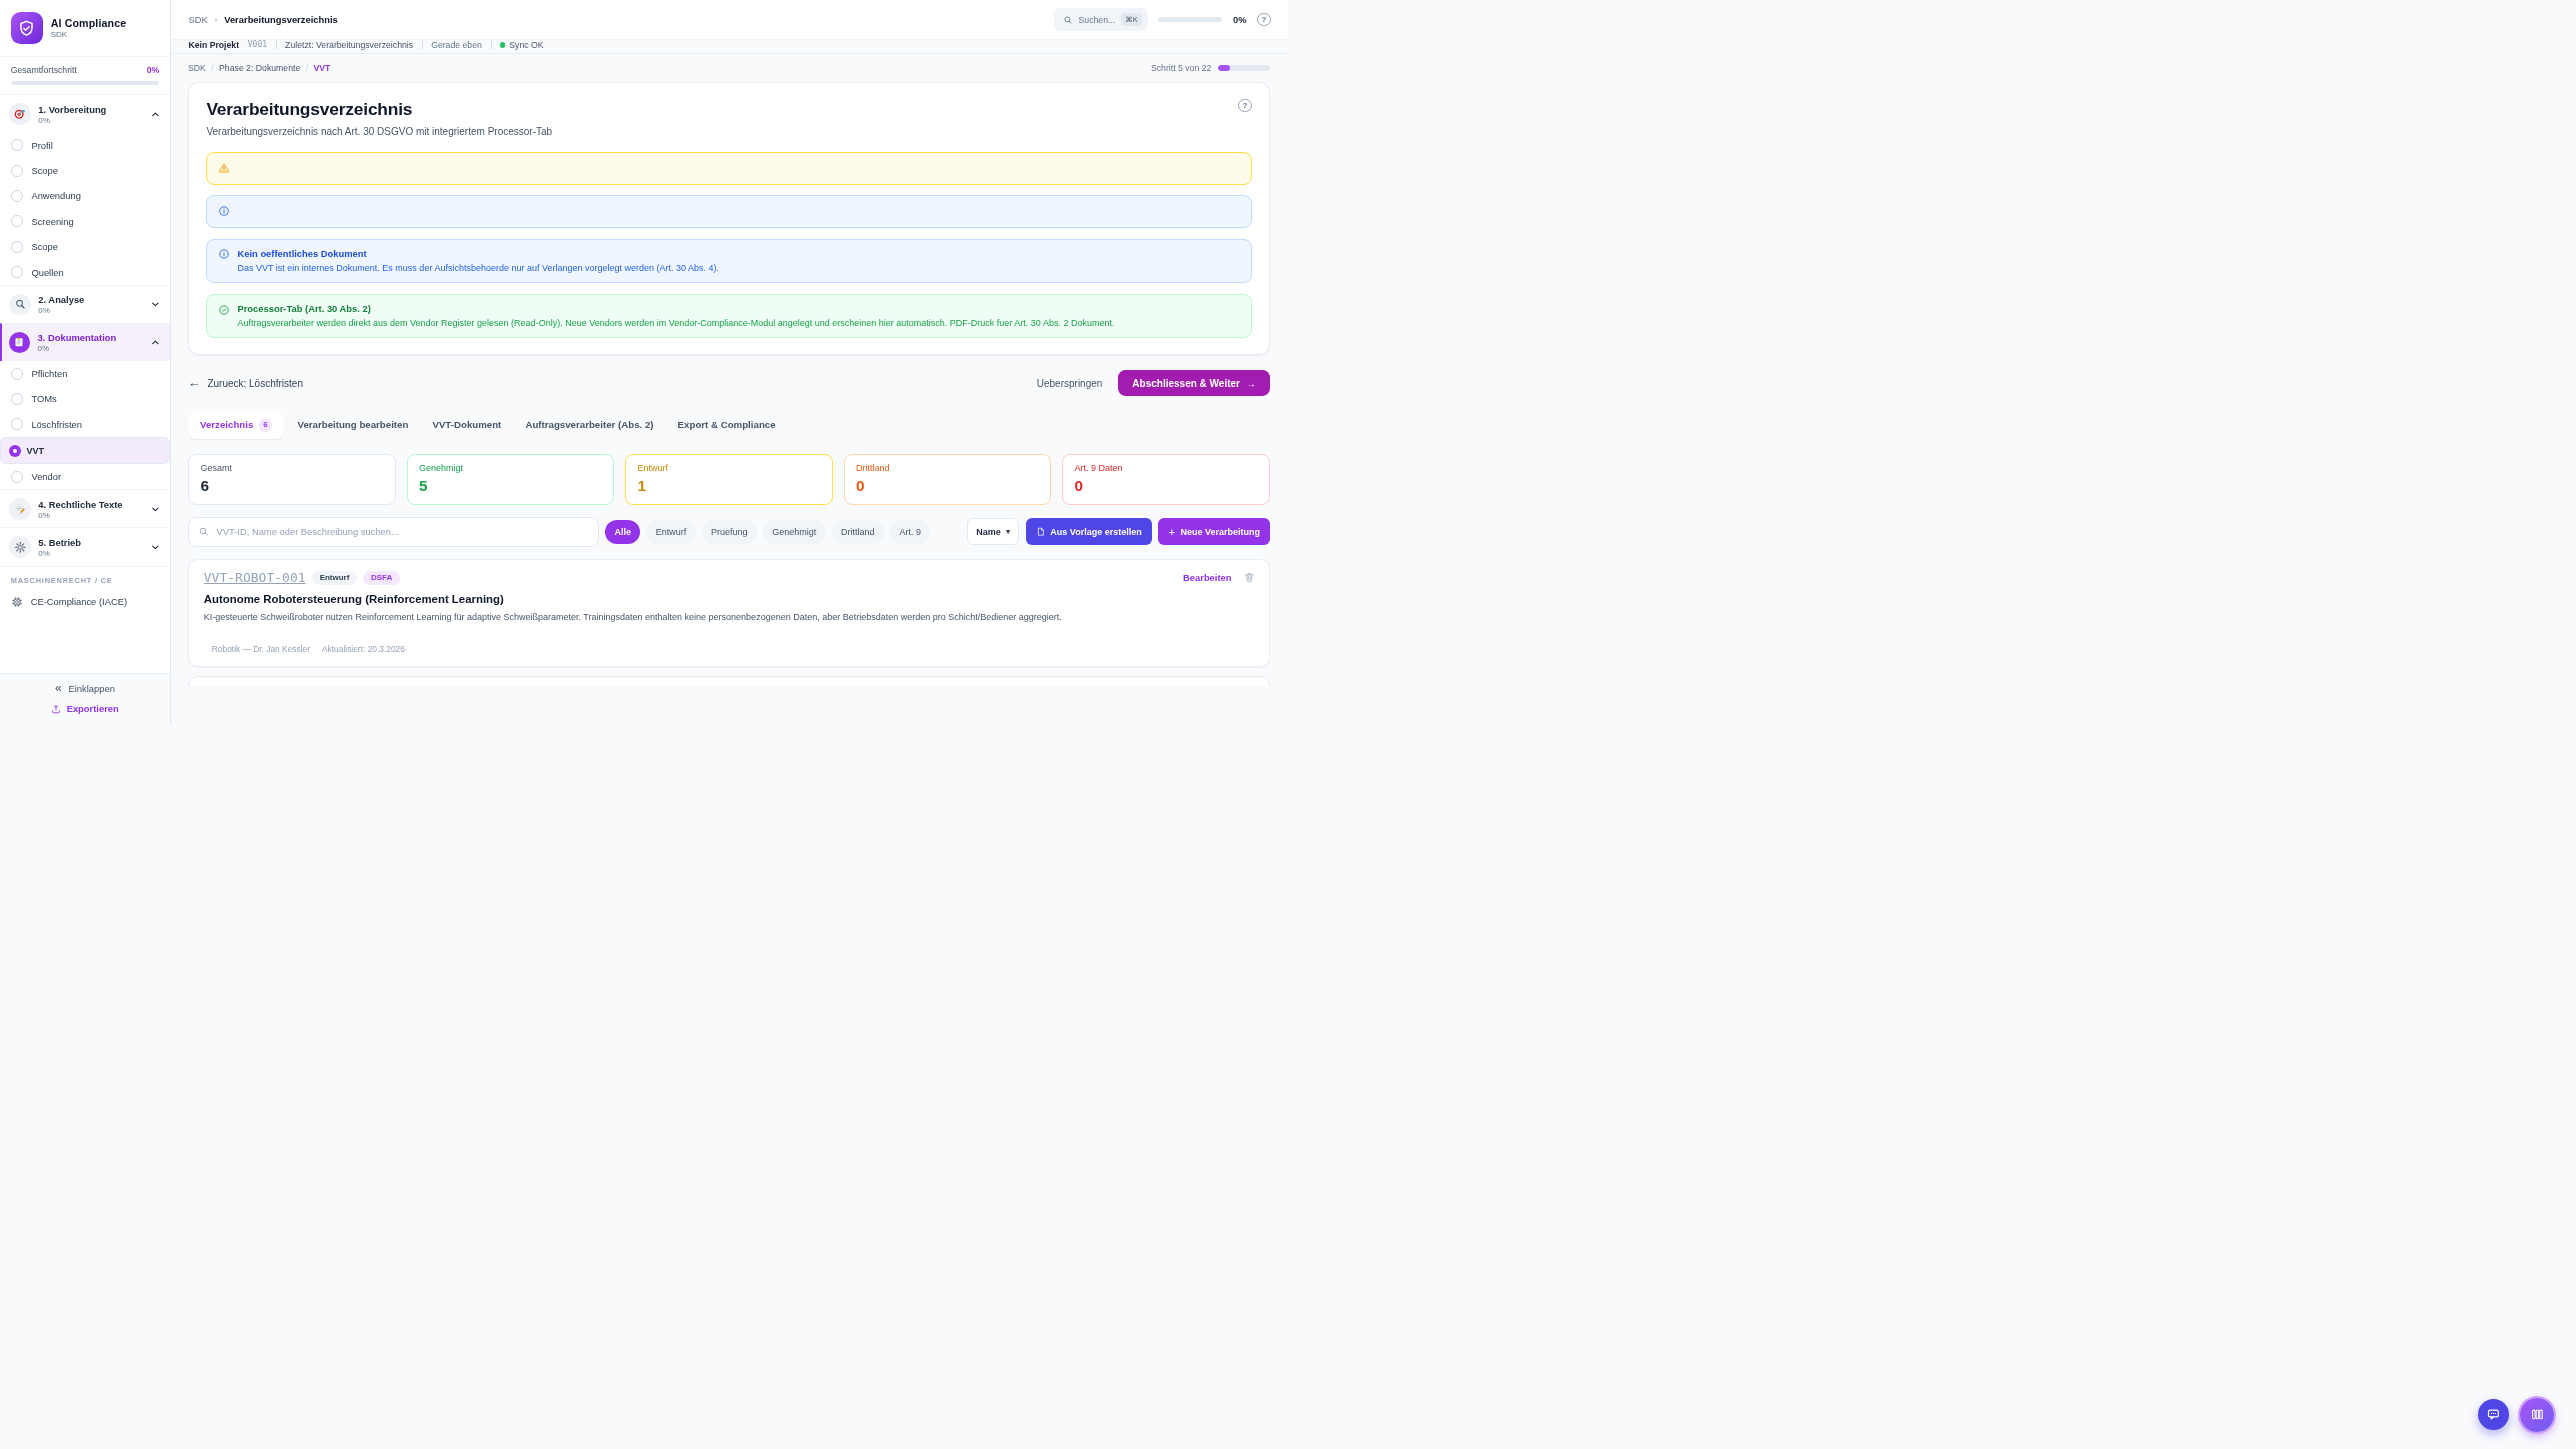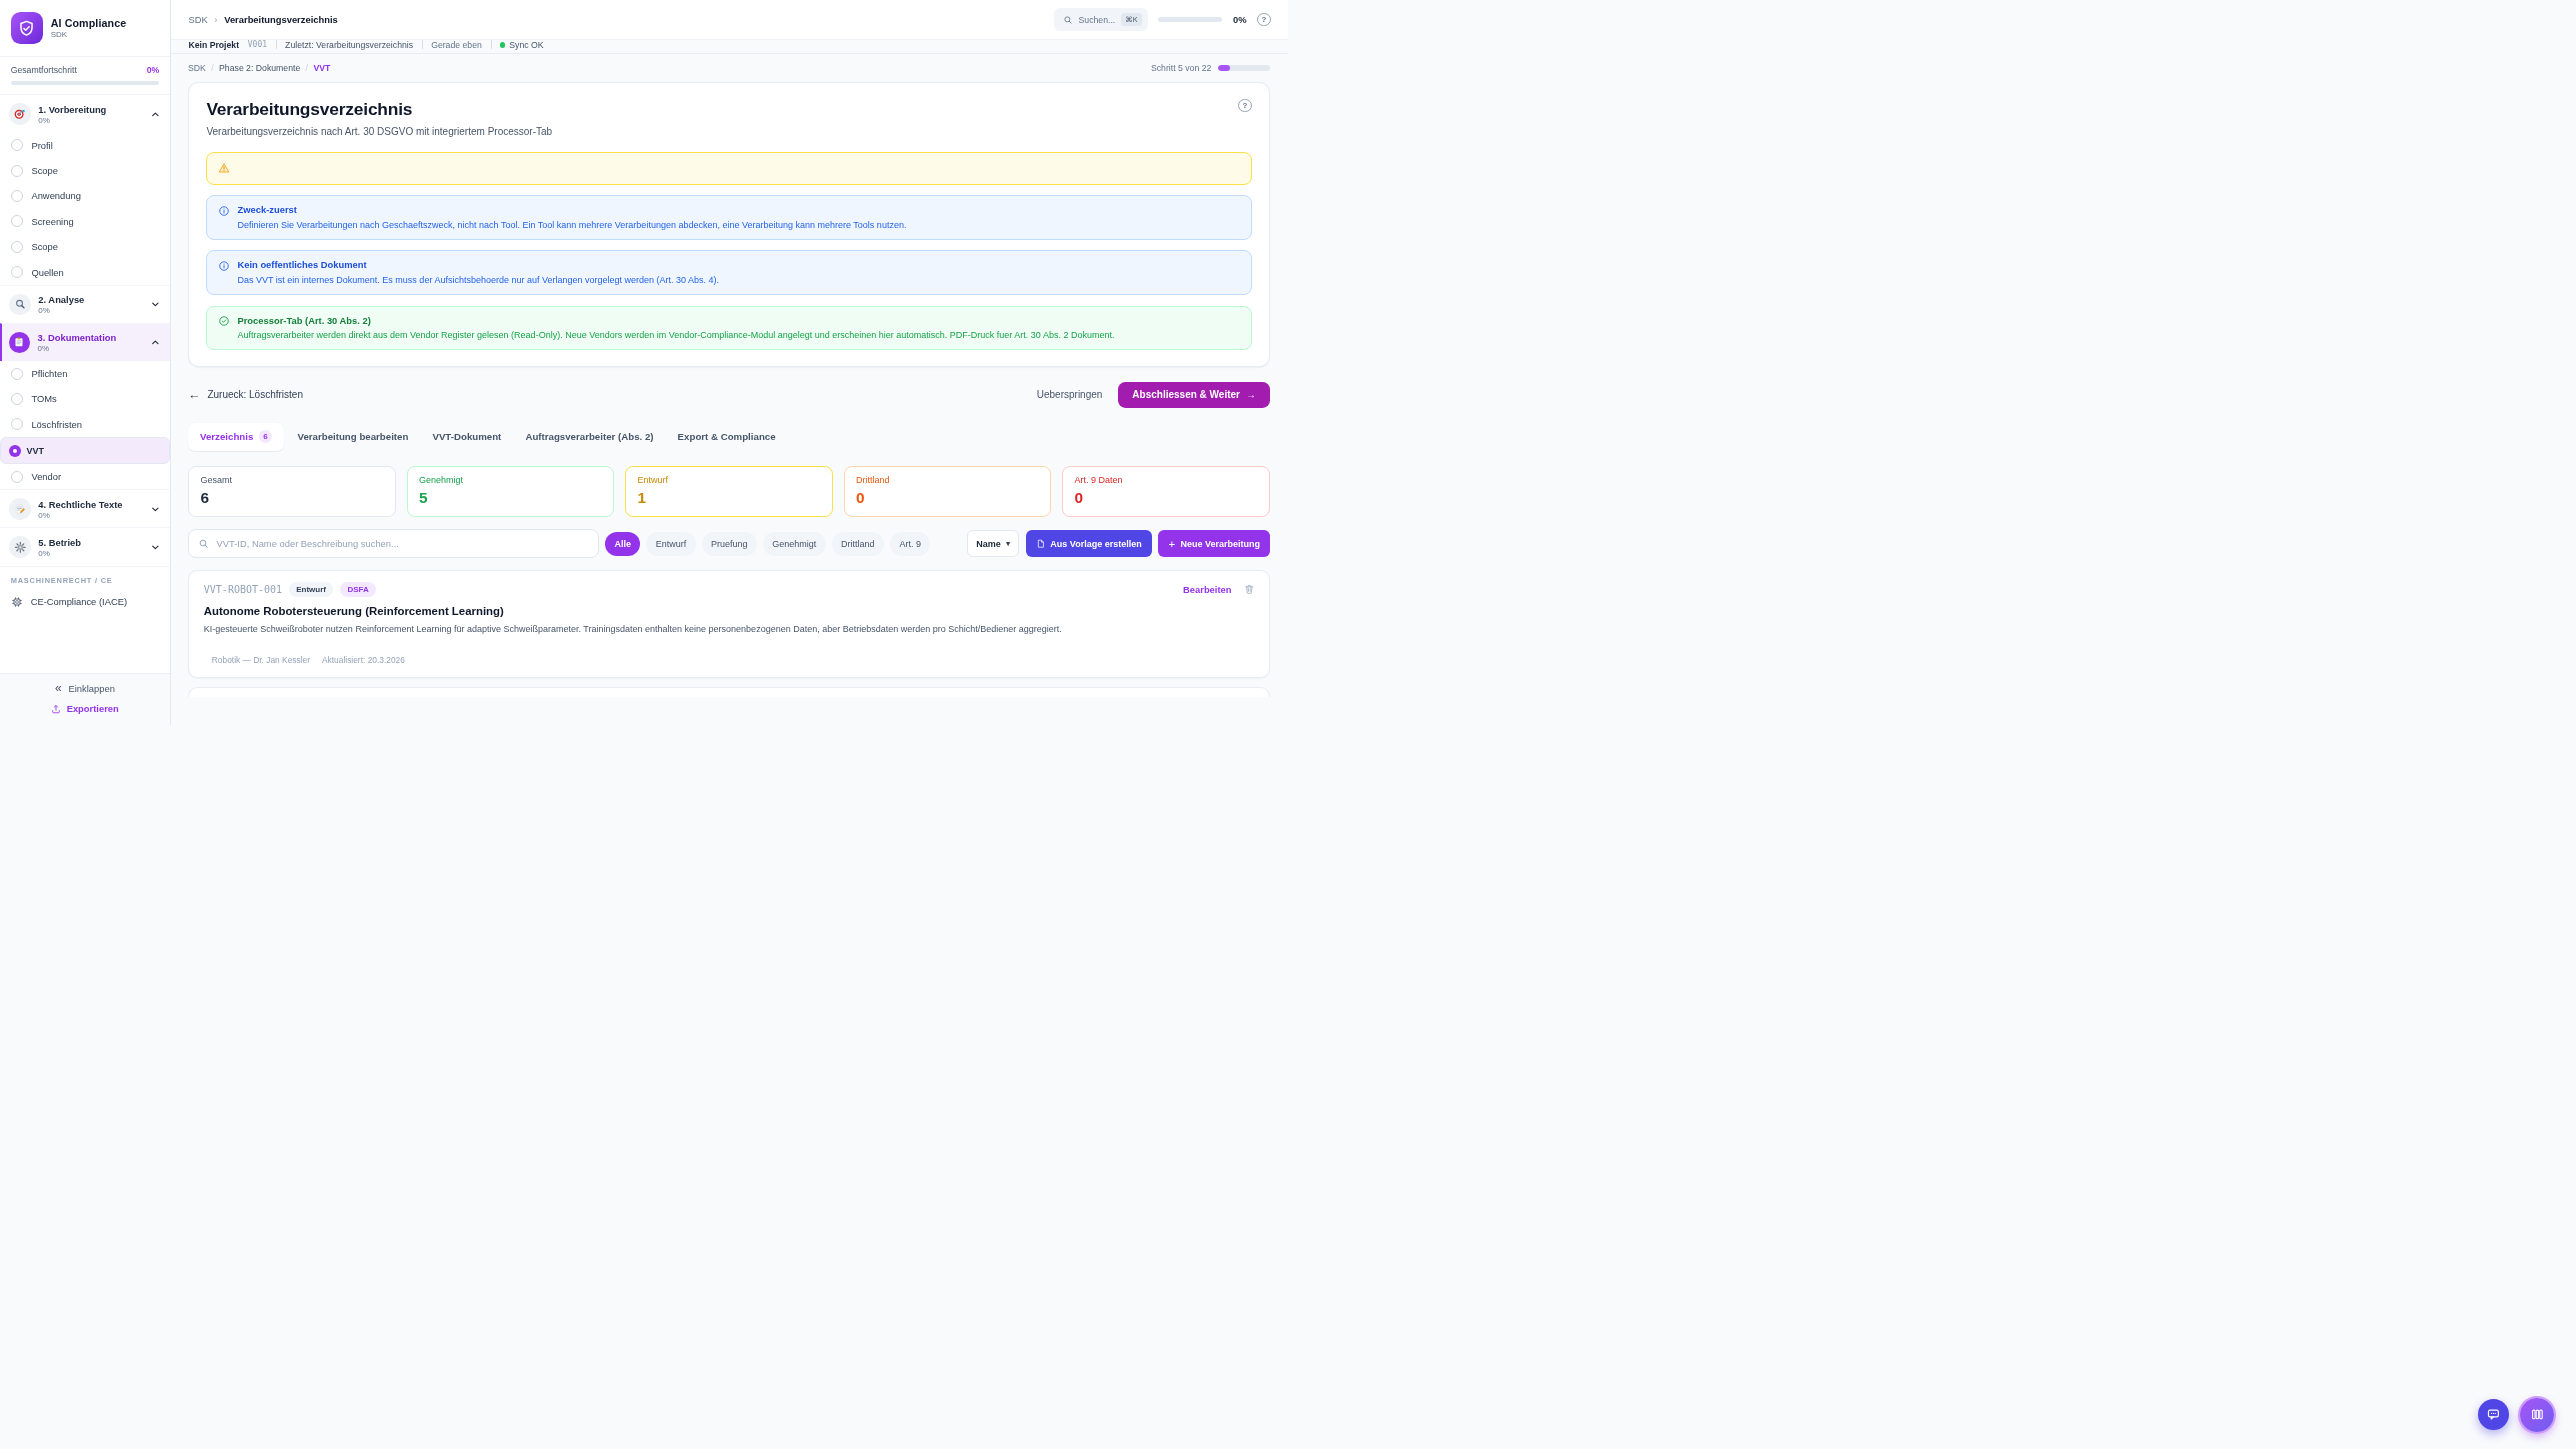--- a/index.html
+++ b/index.html
@@ -117,21 +117,21 @@
   .chip.on { background:#9333ea; color:#fff; font-weight:600; }
   .tb-right { margin-left:auto; display:flex; align-items:center; gap:6.7px; }
   .sel { height:27px; background:#fff; border:0.7px solid #e2e8f0; border-radius:6px; display:flex; align-items:center; gap:5.4px; padding:0 8px; font-size:9px; font-weight:600; color:#1e293b; cursor:pointer; }
   .sel .car { font-size:7.4px; color:#334155; }
   .btn-indigo { height:27px; background:#4f46e5; color:#fff; font-size:9px; font-weight:600; border:none; border-radius:6px; padding:0 10px; display:flex; align-items:center; gap:5.4px; cursor:pointer; }
   .btn-purple { height:27px; background:#9333ea; color:#fff; font-size:9px; font-weight:600; border:none; border-radius:6px; padding:0 10px; display:flex; align-items:center; gap:5.4px; cursor:pointer; }
   .plus { font-size:11.4px; font-weight:400; }
 
   .record { margin-top:12px; background:#fff; border:0.7px solid #e8edf3; border-radius:9.4px; box-shadow:0 0.7px 1.3px rgba(15,23,42,.04); padding:10.7px 14.8px 12px; position:relative; }
   .rec-top { display:flex; align-items:center; gap:6.7px; }
-  .rec-id { font-size:10px; color:#94a3b8; }
+  .rec-id { font-size:13px; color:#94a3b8;text-decoration:underline; }
   .rec-chip { font-size:8px; font-weight:600; border-radius:8px; padding:2.7px 7.4px; }
   .rc-gray { background:#f1f5f9; color:#334155; }
   .rc-purp { background:#f3e8ff; color:#9333ea; }
   .rec-actions { margin-left:auto; display:flex; align-items:center; gap:12px; }
   .rec-edit { font-size:9.4px; font-weight:600; color:#9333ea; cursor:pointer; }
   .rec-title { font-size:11.4px; font-weight:bold; color:#0f172a; margin-top:8px; }
   .rec-desc { font-size:9px; color:#475569; margin-top:6px; line-height:1.4; max-width:939px; }
   .rec-meta { display:flex; gap:12px; margin-top:20px; font-size:8.4px; color:#94a3b8; padding-left:8px; }
   .ghost-card { margin-top:9.4px; background:#fff; border:0.7px solid #e8edf3; border-radius:9.4px 9.4px 0 0; height:9.4px; border-bottom:none; }
 
@@ -413,24 +413,20 @@
               <circle cx="12" cy="17" r="1.1" fill="#d97706"></circle>
             </svg></span>
       </div>
 
       <div class="notice n-info">
         <span class="nt-ico"><svg width="12" height="12" viewBox="0 0 24 24" fill="none">
               <circle cx="12" cy="12" r="8.5" stroke="#2563eb" stroke-width="1.8"></circle>
               <path d="M12 11v5" stroke="#2563eb" stroke-width="1.8" stroke-linecap="round"></path>
               <circle cx="12" cy="8" r="1.1" fill="#2563eb"></circle>
             </svg></span>
-        <span class="nt-body-wrap">
-          <div class="nt-title">Zweck-zuerst</div>
-          <div class="nt-body">Definieren Sie Verarbeitungen nach Geschaeftszweck, nicht nach Tool. Ein Tool kann mehrere Verarbeitungen abdecken, eine Verarbeitung kann mehrere Tools nutzen.</div>
-        </span>
       </div>
 
       <div class="notice n-info">
         <span class="nt-ico"><svg width="12" height="12" viewBox="0 0 24 24" fill="none">
               <circle cx="12" cy="12" r="8.5" stroke="#2563eb" stroke-width="1.8"></circle>
               <path d="M12 11v5" stroke="#2563eb" stroke-width="1.8" stroke-linecap="round"></path>
               <circle cx="12" cy="8" r="1.1" fill="#2563eb"></circle>
             </svg></span>
         <span class="nt-body-wrap">
           <div class="nt-title">Kein oeffentliches Dokument</div>

